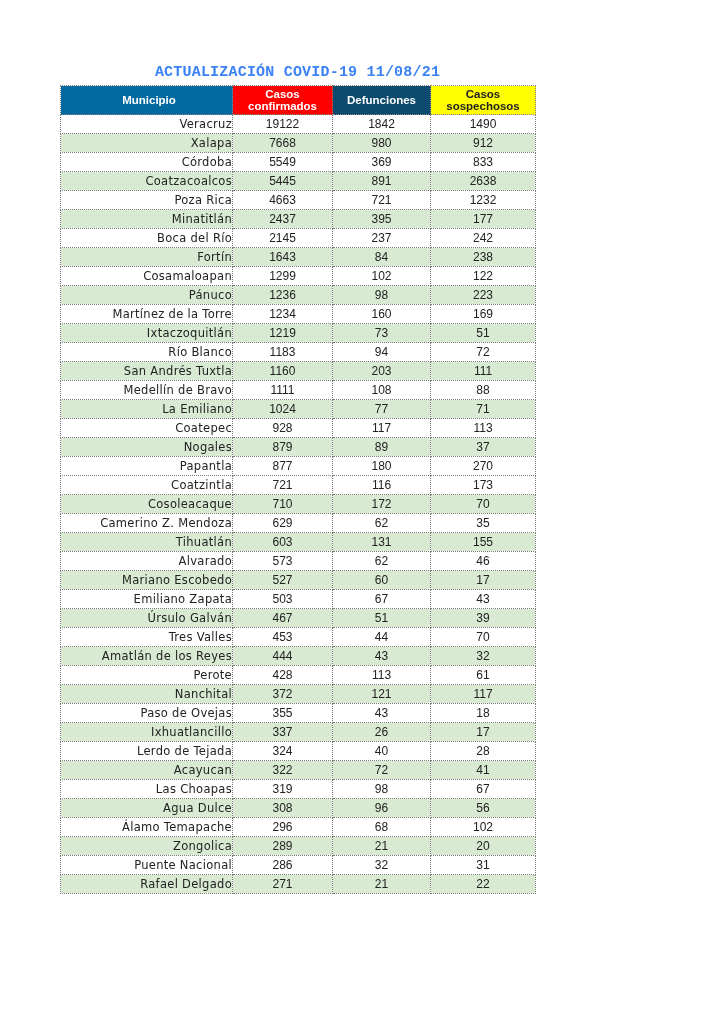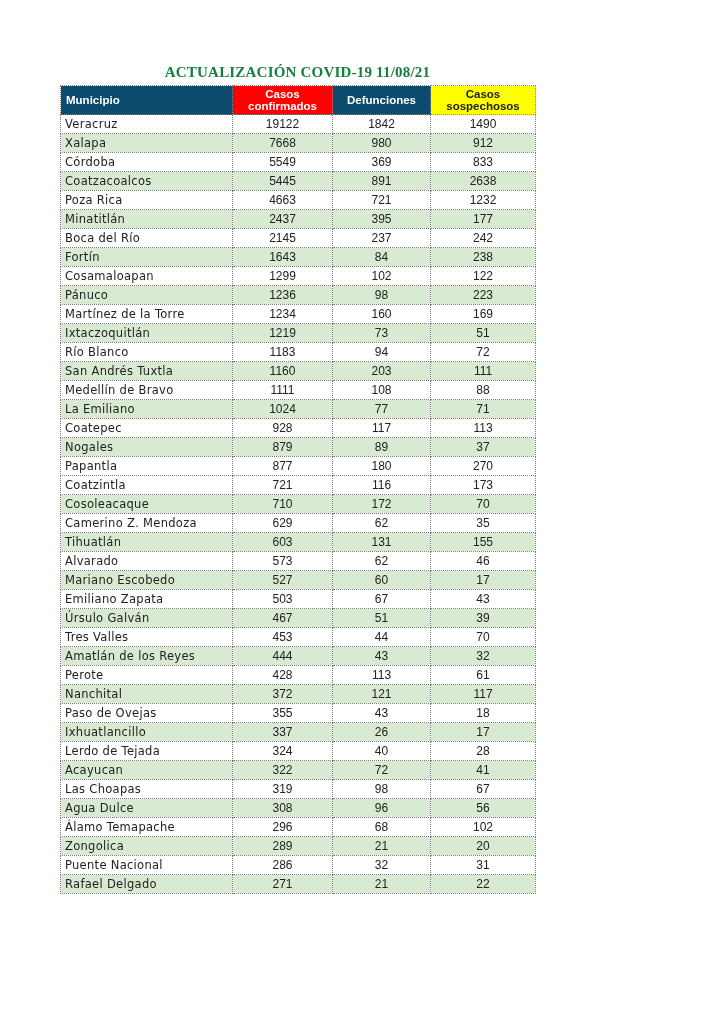--- a/index.html
+++ b/index.html
@@ -1,39 +1,39 @@
 <!DOCTYPE html>
 <html><head>
 <meta charset="utf-8">
 <style>
   html, body { margin: 0; padding: 0; background: #ffffff; }
   body { width: 724px; height: 1024px; position: relative; overflow: hidden; font-family: "DejaVu Sans", sans-serif; }
   .title {
     position: absolute; left: 60px; top: 64px; width: 475px;
-    text-align: center; font-family: Liberation Serif, serif; font-weight: bold;
-    font-size: 15px; color: #15803d; letter-spacing: 0.2px;
+    text-align: center; font-family: Liberation Mono, monospace; font-weight: bold;
+    font-size: 15px; color: #3b82f6; letter-spacing: 0.2px;
   }
   table {
     position: absolute; left: 60px; top: 85px;
     border-collapse: collapse; table-layout: fixed; width: 475px;
   }
   col.c0 { width: 172px; } col.c1 { width: 100px; } col.c2 { width: 98px; } col.c3 { width: 105px; }
   th {
     height: 28px; padding: 0; font-family: "Liberation Sans", sans-serif; font-weight: bold;
     font-size: 11.5px; line-height: 12px; border: 1px dotted #888; color: #fff;
   }
-  th.mun { background: #0c4a6e; text-align: left; padding-left: 5px; }
+  th.mun { background: #0369a1; text-align: center; padding-left: 5px; }
   th.conf { background: #ff0000; text-align: center; }
   th.def { background: #0c4a6e; text-align: center; }
   th.sos { background: #ffff00; color: #222; text-align: center; }
   td {
     height: 18px; padding: 0; font-family: "DejaVu Sans", sans-serif; font-size: 11.5px;
     color: #222; border: 1px dotted #7a7a7a; line-height: 18px; white-space: nowrap; overflow: hidden;
   }
-  td.name { text-align: left; padding-left: 4px; letter-spacing: 0.3px; }
+  td.name { text-align: right; padding-left: 4px; letter-spacing: 0.3px; }
   td.num { text-align: center; font-family: "Liberation Sans", sans-serif; font-size: 12px; }
   tr.alt td { background: #d9ead3; }
   tr.row td { background: #ffffff; }
 </style>
 </head>
 <body>
 
 <div class="title">ACTUALIZACIÓN COVID-19 11/08/21</div>
 
 <table>

